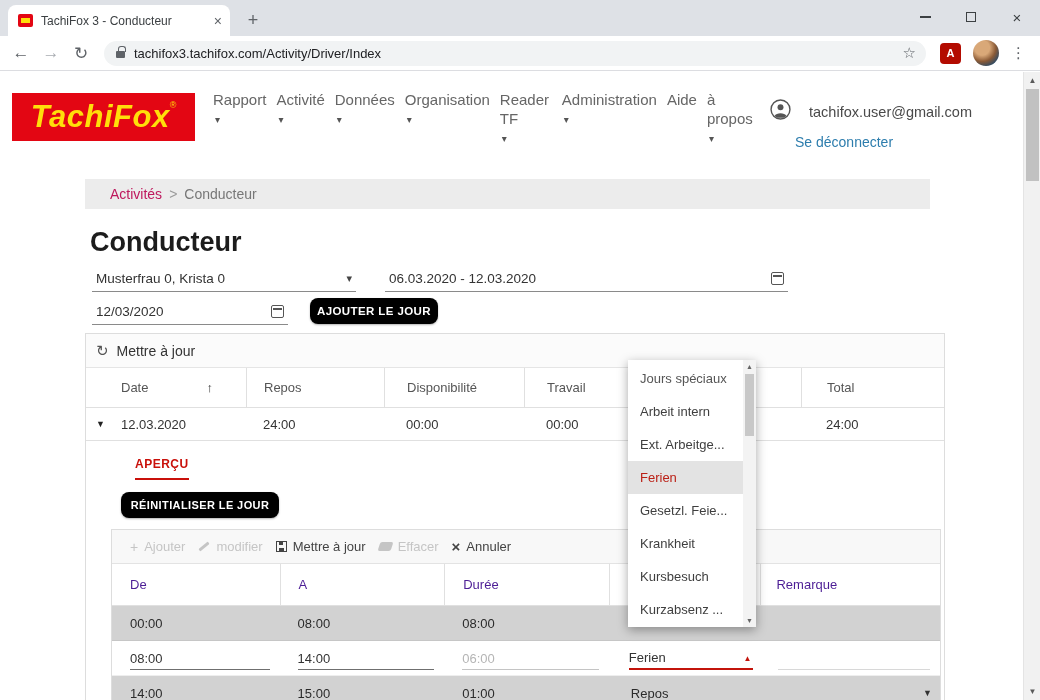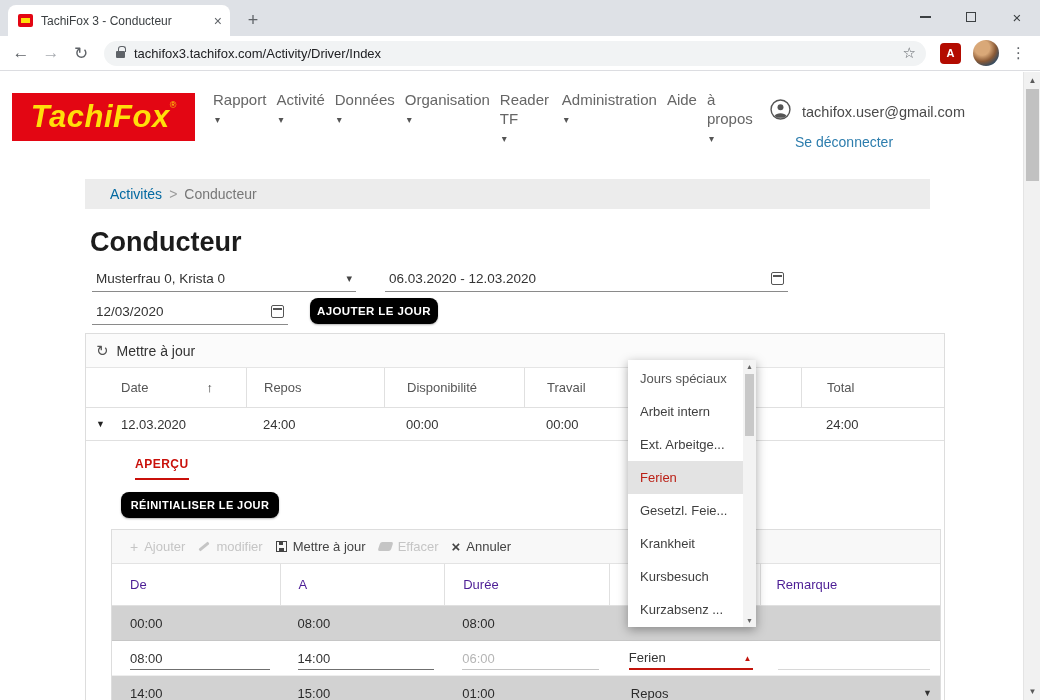--- a/index.html
+++ b/index.html
@@ -50,27 +50,27 @@
           display:flex; align-items:center; justify-content:center; }
   .logo-text { color:#ffdf0a; font-size:31px; font-weight:bold; font-style:italic; letter-spacing:.5px; }
   .logo-reg { color:#ffdf0a; font-size:9px; align-self:flex-start; margin-top:7px; }
 
   .mainnav { position:absolute; left:213px; top:18px; display:flex; gap:10px; align-items:flex-start; }
   .nav-item { display:flex; flex-direction:column; font-size:15px; color:#666; cursor:pointer; }
   .nav-item .nav-label { line-height:19px; }
   .nav-item.wrap { width:52px; }
   .nav-caret { font-size:10px; color:#555; margin-top:7px; margin-left:2px; line-height:8px; }
 
-  .userbox { position:absolute; left:770px; top:27px; display:flex; align-items:center; gap:11px; }
+  .userbox { position:absolute; left:770px; top:27px; display:flex; align-items:center; gap:18px; }
   .user-email { font-size:14.5px; color:#4a4a4a; }
   .logout { position:absolute; left:795px; top:62px; font-size:14px; color:#2d7dad; cursor:pointer; text-decoration:none; }
 
   .breadcrumb { position:absolute; left:85px; top:107px; width:845px; height:30px; background:#ececec;
                 display:flex; align-items:center; padding-left:25px; font-size:14px; gap:7px; }
-  .bc-link { color:#0369a1; cursor:pointer; }
+  .bc-link { color:#be185d; cursor:pointer; }
   .bc-sep { color:#999; }
   .bc-cur { color:#777; }
 
   .page-title { position:absolute; left:90px; top:155px; font-size:27px; font-weight:600; color:#1c1c1c; }
 
   .field { position:absolute; height:26px; border-bottom:1px solid #8a8a8a; display:flex; align-items:center;
            justify-content:space-between; font-size:13.5px; color:#333; padding:0 4px; }
   .f-driver { left:92px; top:194px; width:264px; }
   .f-range  { left:385px; top:194px; width:403px; }
   .f-date   { left:92px; top:227px; width:196px; }

